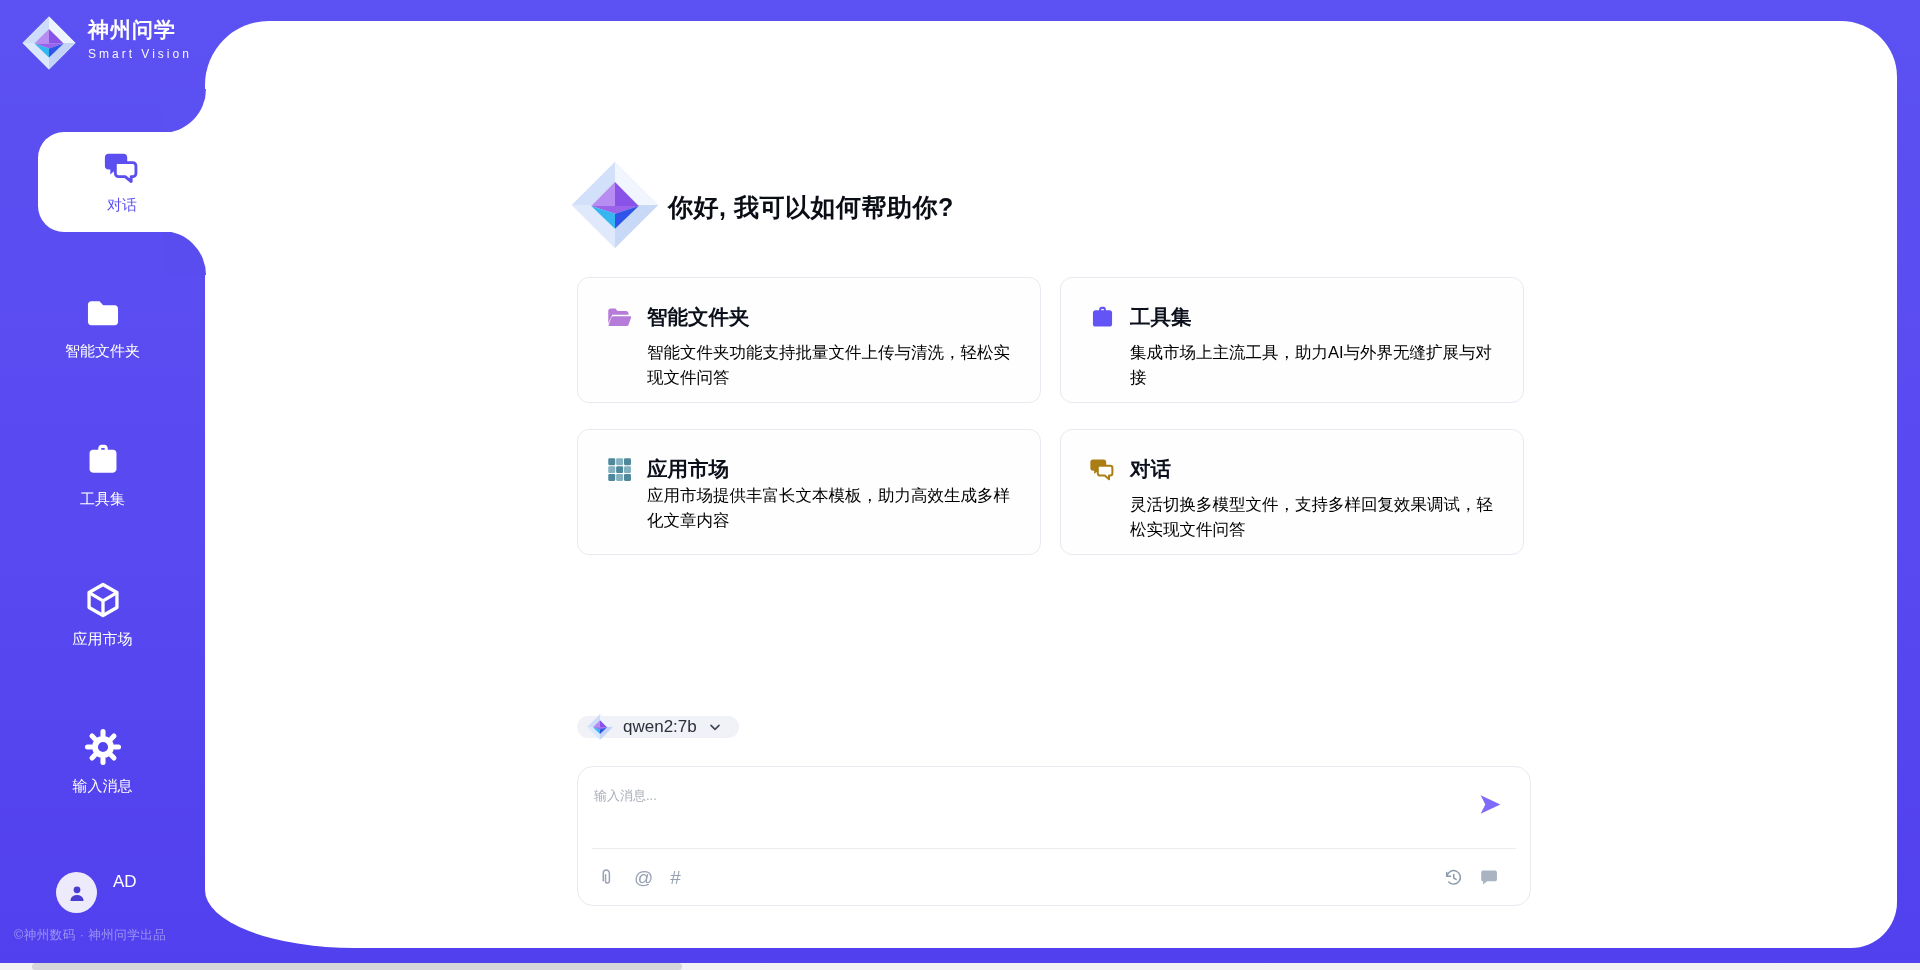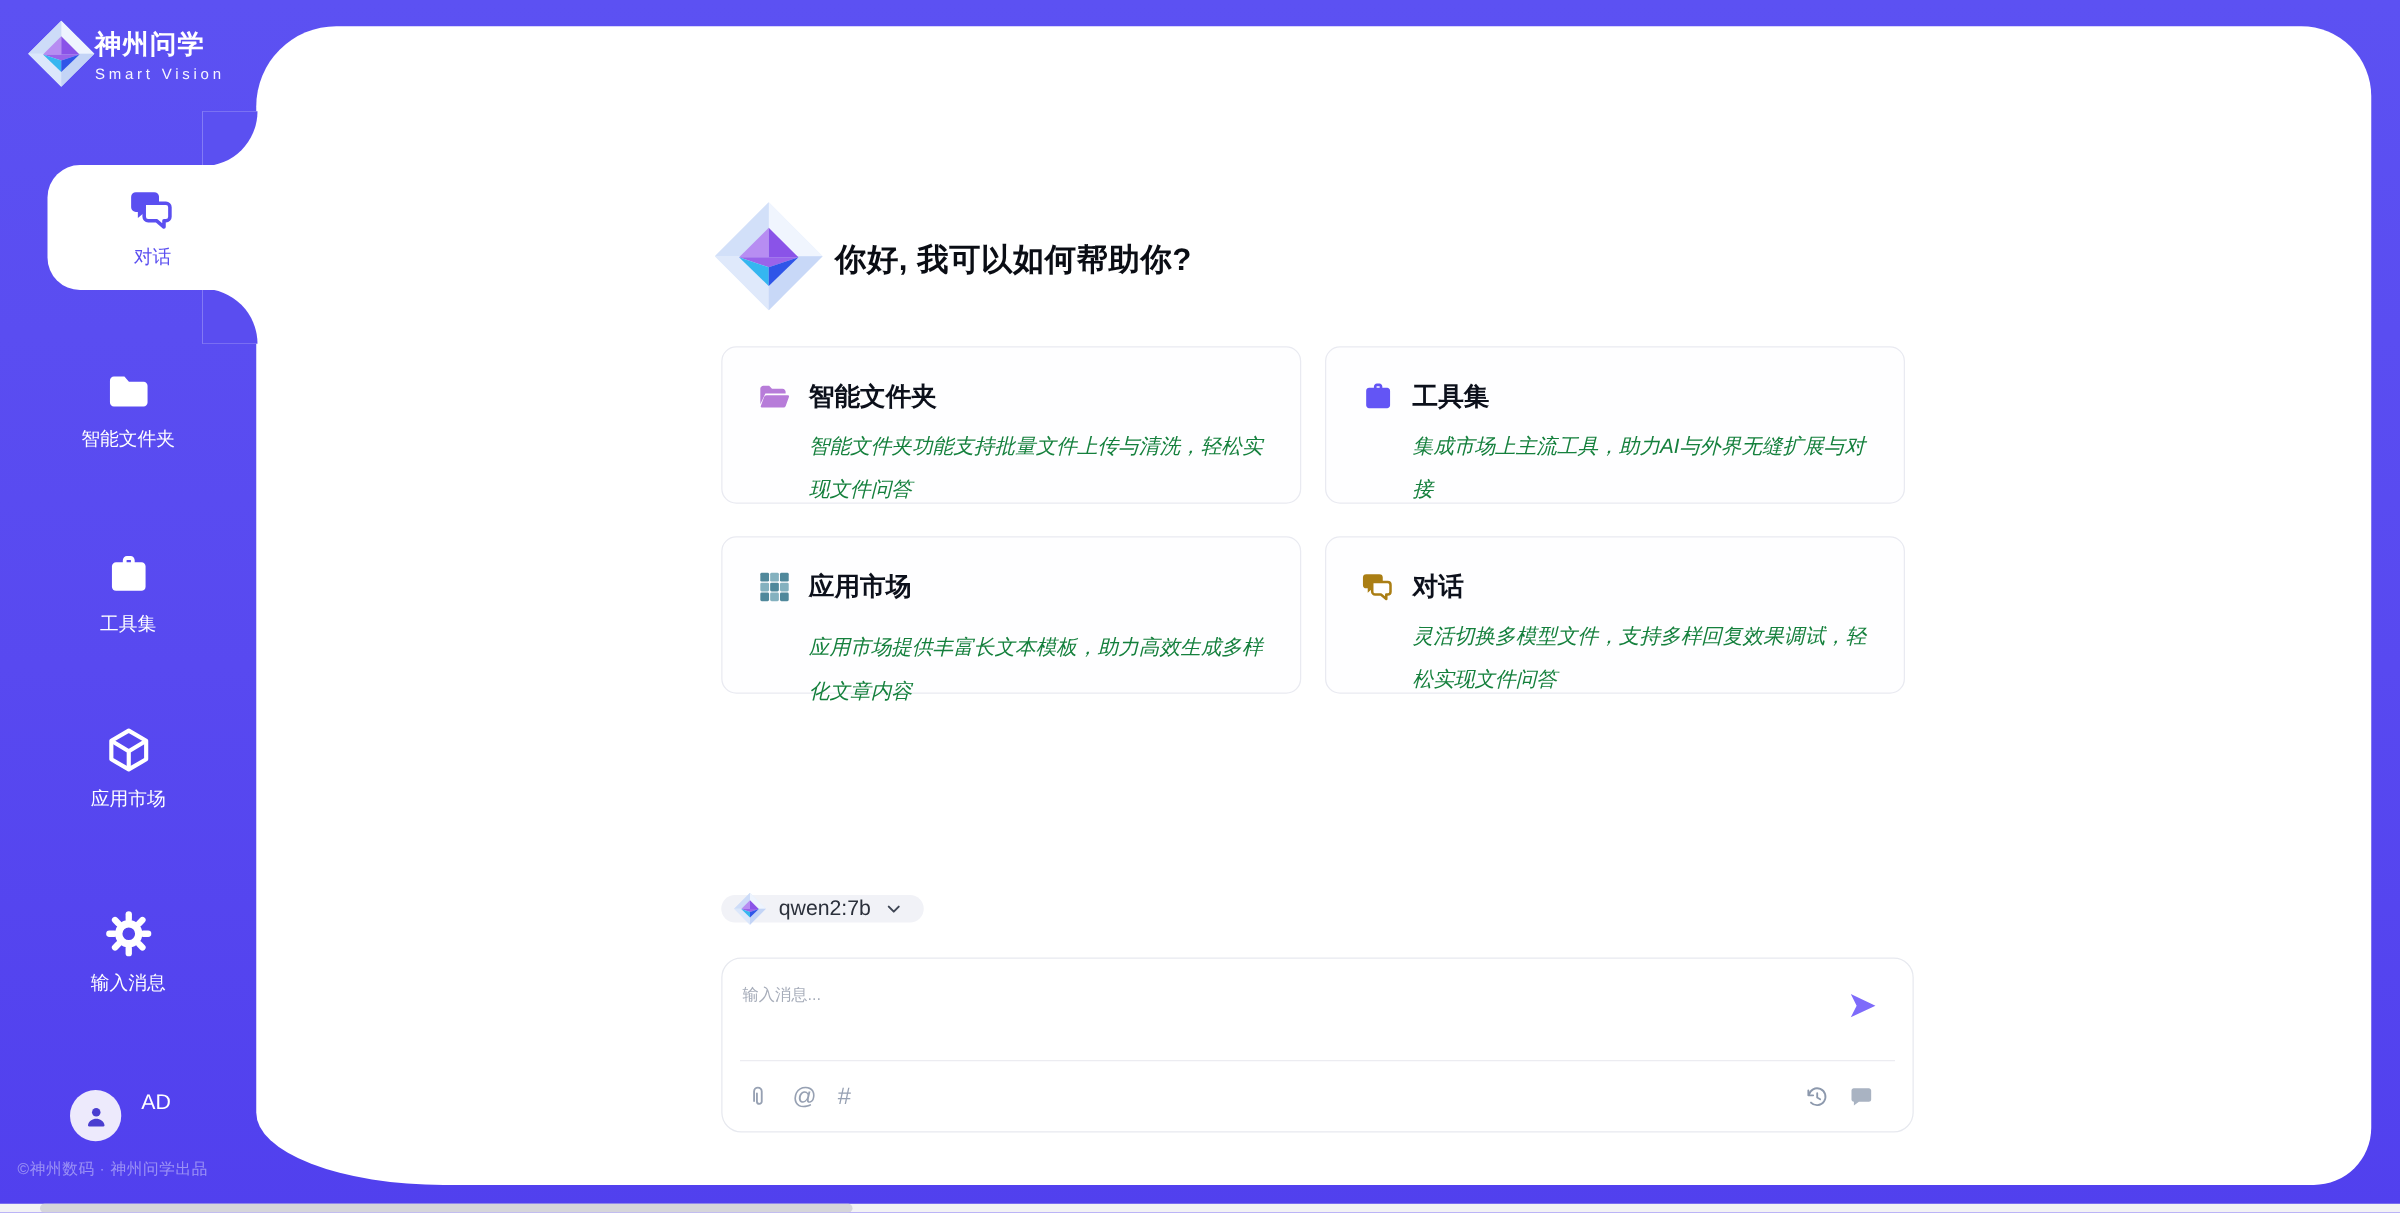--- a/index.html
+++ b/index.html
@@ -11,21 +11,21 @@
   }
 
   
   .main-surface {
     position:absolute; left:205px; top:21px; width:1692px; height:927px;
     background:#ffffff;
     border-radius:64px 56px 46px 150px / 64px 56px 46px 58px;
   }
 
   
-  .brand { position:absolute; left:22px; top:16px; display:flex; align-items:center; }
+  .brand { position:absolute; left:22px; top:16px; display:flex; align-items:flex-start; gap:12px; }
   .brand .logo-diamond { width:54px; height:54px; }
   .brand-text { display:flex; flex-direction:column; }
   .brand-name { color:#fff; font-size:21px; font-weight:700; letter-spacing:1px; }
   .brand-sub  { color:rgba(255,255,255,.95); font-size:12px; letter-spacing:3px; margin-top:3px; }
 
   .active-tab {
     position:absolute; left:38px; top:132px; width:168px; height:100px;
     background:#fff; border-radius:26px 0 0 26px;
     display:flex; flex-direction:column; align-items:center; justify-content:center; gap:9px;
     cursor:pointer;
@@ -70,21 +70,21 @@
   }
   .card-1 { left:577px;  top:277px; }
   .card-2 { left:1060px; top:277px; }
   .card-3 { left:577px;  top:429px; }
   .card-4 { left:1060px; top:429px; }
   .card-head { display:flex; align-items:center; gap:14px; }
   .card-icon { width:27px; height:27px; flex:0 0 auto; }
   .icon-chat-gold { color:#aa7e14; }
   .icon-briefcase-indigo { color:#6355f5; }
   .card-title { font-size:20.5px; font-weight:700; color:#0c101b; }
-  .card-desc { margin:9px 0 0 41px; font-size:16.5px; color:#15803d; line-height:35px; width:374px;font-style:italic; }
+  .card-desc { margin:9px 0 0 41px; font-size:16.5px; color:#000000; line-height:25px; width:374px; }
 
   
   .model-pill {
     position:absolute; left:577px; top:716px; height:22px;
     display:inline-flex; align-items:center; gap:10px;
     background:#f1f2f7; border-radius:20px; padding:0 16px 0 10px; cursor:pointer;
   }
   .model-pill .logo-diamond { width:26px; height:26px; }
   .model-name { font-size:17px; color:#2b303b; }
 
@@ -245,21 +245,21 @@
         <rect x="2" y="9" width="6.2" height="6.2" rx="1" fill="#84b1bf"></rect>
         <rect x="9" y="9" width="6.2" height="6.2" rx="1" fill="#50889b"></rect>
         <rect x="16" y="9" width="6.2" height="6.2" rx="1" fill="#84b1bf"></rect>
         <rect x="2" y="16" width="6.2" height="6.2" rx="1" fill="#50889b"></rect>
         <rect x="9" y="16" width="6.2" height="6.2" rx="1" fill="#84b1bf"></rect>
         <rect x="16" y="16" width="6.2" height="6.2" rx="1" fill="#50889b"></rect>
       </g>
     </svg>
     <span class="card-title">应用市场</span>
   </div>
-  <p class="card-desc" style="margin-top:18px;margin-bottom:0;">应用市场提供丰富长文本模板，助力高效生成多样化文章内容</p>
+  <p class="card-desc" style="margin-top:0;margin-bottom:0;">应用市场提供丰富长文本模板，助力高效生成多样化文章内容</p>
 </div>
 
 <div class="card card-4">
   <div class="card-head">
     <svg class="card-icon icon-chat-gold" viewBox="0 0 24 24">
       <path fill="currentColor" d="M3.6 3h9.3a2.4 2.4 0 0 1 2.4 2.4v5.2a2.4 2.4 0 0 1-2.4 2.4H8.2l-3.6 3.1V13H3.6a2.4 2.4 0 0 1-2.4-2.4V5.4A2.4 2.4 0 0 1 3.6 3z"></path>
       <path fill="#fff" stroke="currentColor" stroke-width="1.8" stroke-linejoin="round" d="M9.8 8.6h9a2 2 0 0 1 2 2v4.8a2 2 0 0 1-2 2h-1v3.2l-3.8-3.2h-4.2a2 2 0 0 1-2-2V8.6z"></path>
     </svg>
     <span class="card-title">对话</span>
   </div>

